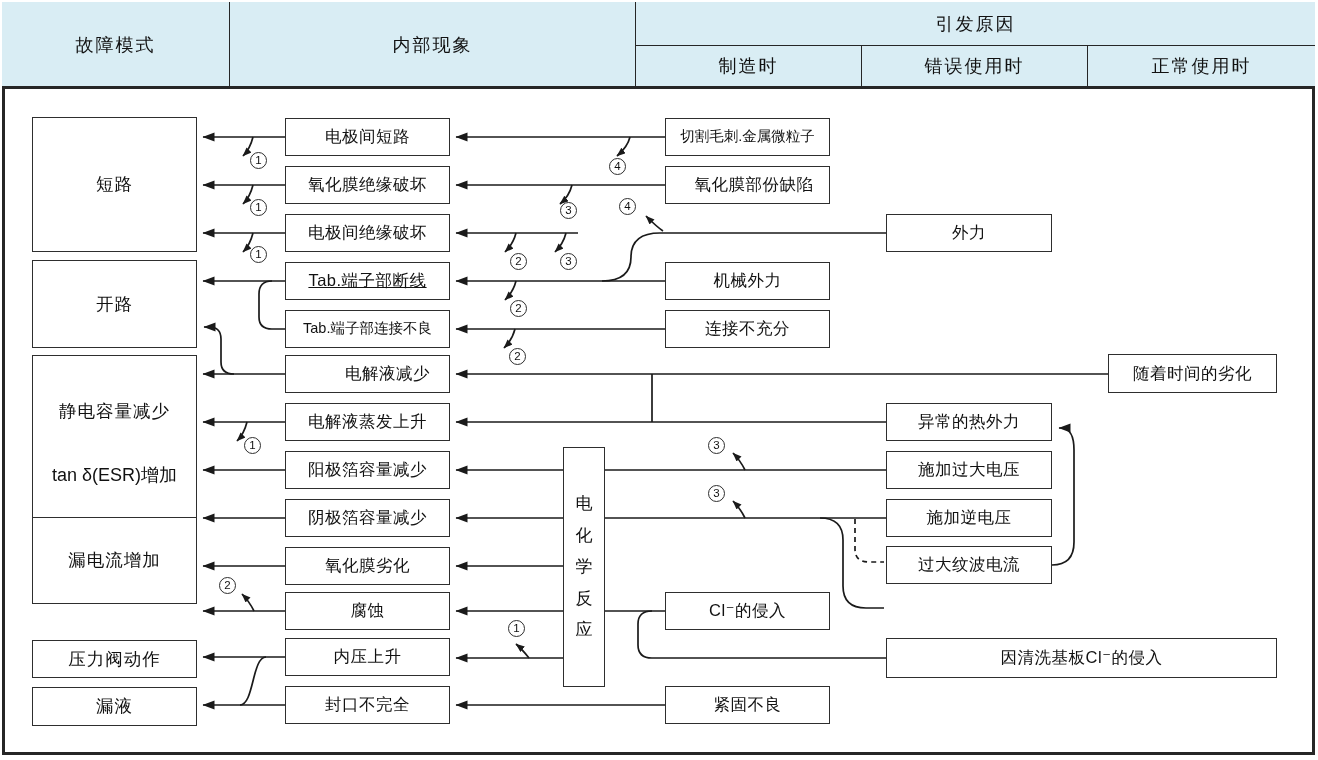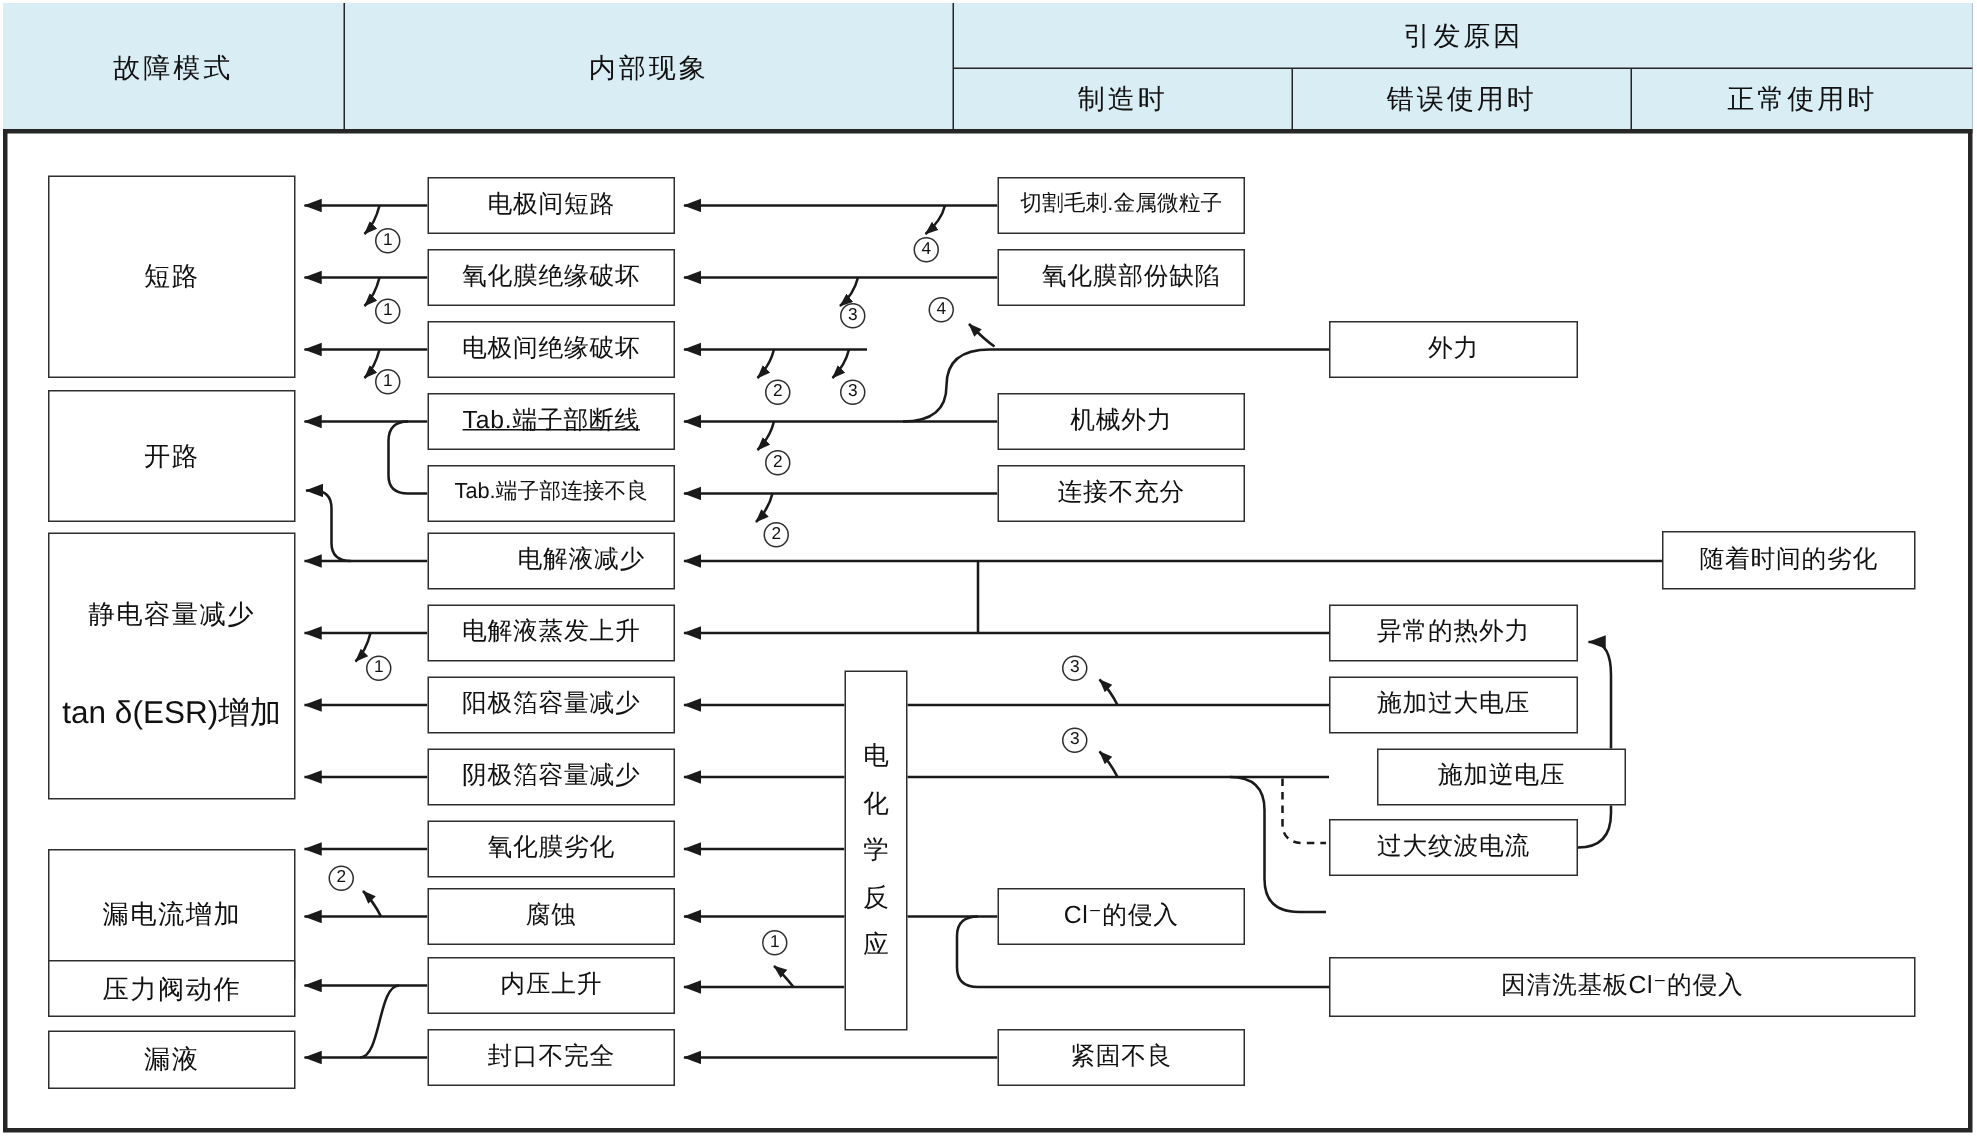--- a/index.html
+++ b/index.html
@@ -119,23 +119,23 @@
   </svg>
 
   <div class="fbox big" style="left:32px;top:117px;width:165px;height:135px;">
     <span>短路</span>
   </div>
   <div class="fbox big" style="left:32px;top:260px;width:165px;height:88px;">
     <span>开路</span>
   </div>
   <div class="fbox big two" style="left:32px;top:355px;width:165px;height:178px;">
     <span>静电容量减少</span>
-    <span style="font-size:21px;letter-spacing:0;">tan δ(ESR)增加</span>
-  </div>
-  <div class="fbox big" style="left:32px;top:566px;width:165px;height:87px;">
+    <span style="font-size:18px;letter-spacing:0;">tan δ(ESR)增加</span>
+  </div>
+  <div class="fbox big" style="left:32px;top:517px;width:165px;height:87px;">
     <span>漏电流增加</span>
   </div>
   <div class="fbox big" style="left:32px;top:640px;width:165px;height:38px;">
     <span>压力阀动作</span>
   </div>
   <div class="fbox big" style="left:32px;top:687px;width:165px;height:39px;">
     <span>漏液</span>
   </div>
 
   <div class="fbox" style="left:285px;top:118px;width:165px;height:38px;">
@@ -203,21 +203,21 @@
 
   <div class="fbox" style="left:886px;top:214px;width:166px;height:38px;">
     <span>外力</span>
   </div>
   <div class="fbox" style="left:886px;top:403px;width:166px;height:38px;">
     <span>异常的热外力</span>
   </div>
   <div class="fbox" style="left:886px;top:451px;width:166px;height:38px;">
     <span>施加过大电压</span>
   </div>
-  <div class="fbox" style="left:886px;top:499px;width:166px;height:38px;margin-left:32px;">
+  <div class="fbox" style="left:886px;top:499px;width:166px;height:38px;">
     <span>施加逆电压</span>
   </div>
   <div class="fbox" style="left:886px;top:546px;width:166px;height:38px;align-items:center;">
     <span>过大纹波电流</span>
   </div>
 
   <div class="fbox" style="left:1108px;top:354px;width:169px;height:39px;">
     <span>随着时间的劣化</span>
   </div>
   <div class="fbox" style="left:886px;top:638px;width:391px;height:40px;">

